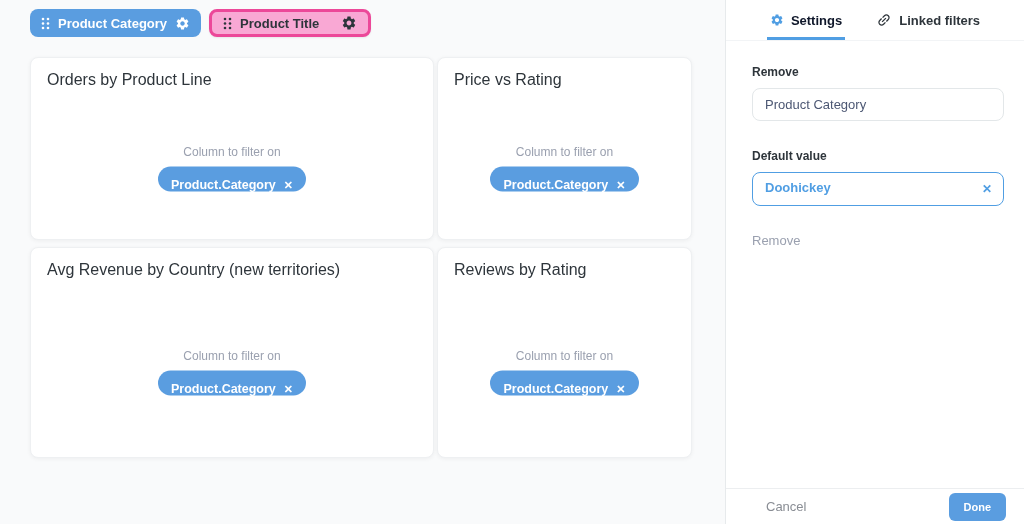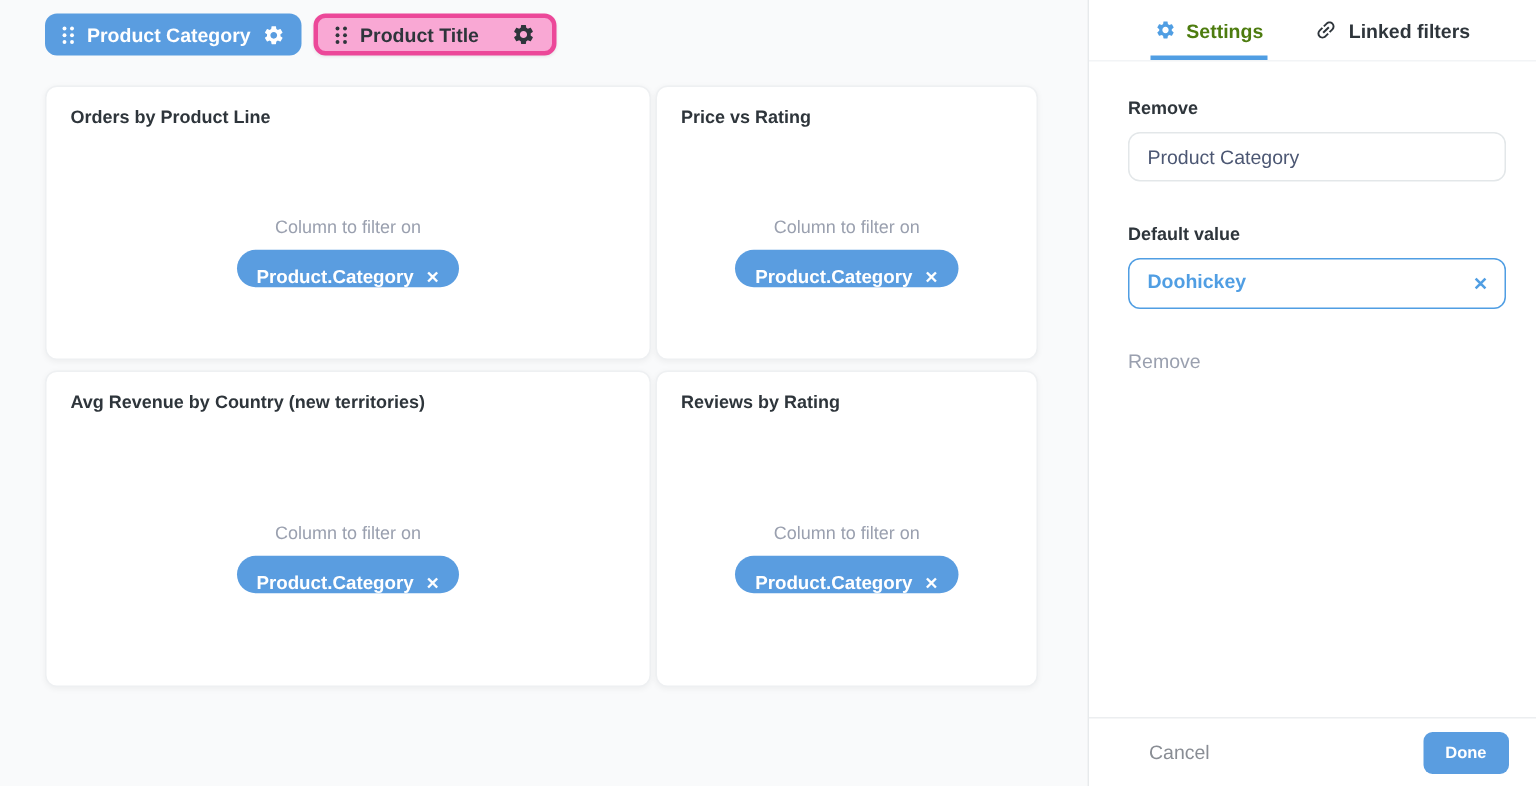--- a/index.html
+++ b/index.html
@@ -21,21 +21,21 @@
   .chip.inactive { background:#f9a8d4; color:#2e353b; border:3px solid #ec4899; box-shadow:0 1px 2px rgba(0,0,0,.07); }
   .chip.inactive .gear { margin-left:14px; }
   .grip { display:flex; }
   .gear { display:flex; }
 
   
   .card {
     position:absolute; background:#fff; border:1px solid #eef0f2; border-radius:8px;
     box-shadow:0 1px 4px rgba(0,0,0,.05);
   }
-  .card-title { position:absolute; top:13px; left:16px; font-size:12px; font-weight:700; color:#2e353b; }
+  .card-title { position:absolute; top:13px; left:16px; font-size:16px; font-weight:400; color:#2e353b; }
   .card-center {
     position:absolute; left:0; right:0; top:50%;
     transform:translateY(calc(-50% + 19px));
     display:flex; flex-direction:column; align-items:center; gap:8px;
   }
   .card-hint { font-size:12px; color:#9aa0af; }
   .pill {
     background:#5a9de0; color:#fff; height:25px; border-radius:13px;
     display:flex; align-items:flex-end; gap:8px; padding:0 13px;
     font-size:12.5px; font-weight:700; cursor:pointer;
@@ -53,21 +53,21 @@
     background:#fff; border-left:1px solid #e7eaec;
   }
   .tabs {
     height:41px; border-bottom:1px solid #f2f4f6;
     display:flex; justify-content:center; gap:28px;
   }
   .tab {
     display:flex; align-items:center; gap:7px; font-size:13px; font-weight:700;
     border-bottom:3px solid transparent; padding:3px 3px 0 3px; cursor:pointer;
   }
-  .tab.active { color:#4d7c0f; border-bottom-color:#509ee3; }
+  .tab.active { color:#0f172a; border-bottom-color:#509ee3; }
   .tab.inactive { color:#2e353b; }
   .panel { padding:24px 20px 0 26px; }
   .field-label { font-size:12px; font-weight:700; color:#2e353b; margin-bottom:9px; }
   .text-input {
     width:100%; height:33px; border:1px solid #e3e7e9; border-radius:8px;
     padding:0 12px; font-size:13px; color:#4c5773; outline:none;
     font-family:"Liberation Sans", sans-serif; background:#fff;
   }
   .field-gap { margin-top:28px; }
   .default-wrap { position:relative; }
@@ -76,21 +76,21 @@
     padding:0 30px 4px 12px; font-size:13px; font-weight:700; color:#509ee3;
     outline:none; font-family:"Liberation Sans", sans-serif; background:#fff;
   }
   .clear-x {
     position:absolute; right:12px; top:50%; transform:translateY(-50%);
     color:#509ee3; font-size:12px; font-weight:700; cursor:pointer; line-height:1;
   }
   .remove-link { margin-top:27px; font-size:13px; color:#9aa0af; cursor:pointer; display:inline-block; }
 
   .sidebar-footer {
-    position:absolute; left:0; right:0; bottom:0; height:46px; background:#fff;
+    position:absolute; left:0; right:0; bottom:0; height:36px; background:#fff;
     border-top:1px solid #eceef0; display:flex; align-items:center;
     justify-content:space-between; padding:0 18px 0 40px;
   }
   .cancel-btn { font-size:13px; color:#898d94; cursor:pointer; background:none; border:none;
     font-family:"Liberation Sans", sans-serif; }
   .done-btn {
     background:#5a9de0; color:#fff; border:none; border-radius:6px;
     height:28px; padding:0 15px; font-size:11px; font-weight:700; cursor:pointer;
     font-family:"Liberation Sans", sans-serif;
   }

